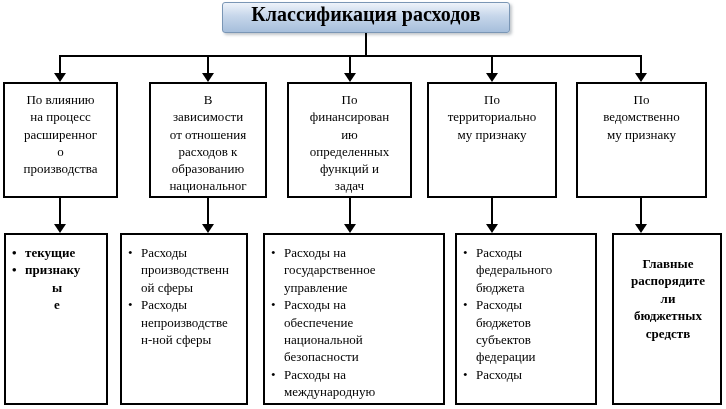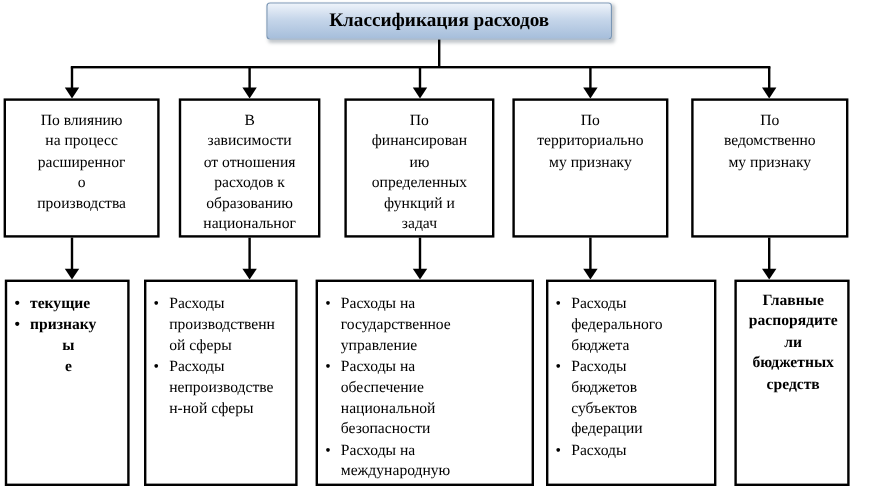--- a/index.html
+++ b/index.html
@@ -12,59 +12,59 @@
     overflow:hidden;
   }
   
   .title-box{
     position:absolute;left:222px;top:2px;width:288px;height:31px;
     box-sizing:border-box;
     border:1px solid #7a96b5;
     border-radius:3px;
     background:linear-gradient(to bottom,#eef3fa 0%,#c6d6ea 45%,#a6bedb 100%);
     box-shadow:2px 2px 3px rgba(120,130,140,0.45);
-    display:flex;align-items:center;justify-content:center;
-    font-weight:bold;font-size:16px;
+    display:flex;justify-content:center;
+    font-weight:bold;font-size:20px;
   }
   
   .line{position:absolute;background:#000;}
   .arrowhead{
     position:absolute;width:0;height:0;
     border-left:6px solid transparent;
     border-right:6px solid transparent;
     border-top:9px solid #000;
   }
   
   .cat-box{
     position:absolute;top:82px;height:116px;
     box-sizing:border-box;border:2px solid #000;background:#fff;
     text-align:center;
     font-size:13px;line-height:1.33;
     padding:7px 1px 0 1px;
     white-space:pre-line;
     overflow:hidden;
   }
-  .cat-1{left:3px;width:130px;}
+  .cat-1{left:3px;width:115px;}
   .cat-2{left:149px;width:118px;}
   .cat-3{left:287px;width:125px;}
   .cat-4{left:427px;width:130px;}
   .cat-5{left:576px;width:131px;}
   
   .det-box{
     position:absolute;top:233px;height:172px;
     box-sizing:border-box;border:2px solid #000;background:#fff;
     font-size:13px;line-height:1.34;
     padding:9px 2px 0 4px;
     overflow:hidden;
   }
   .det-1{left:4px;width:104px;font-weight:bold;}
   .det-2{left:120px;width:128px;}
   .det-3{left:263px;width:182px;}
   .det-4{left:455px;width:142px;}
-  .det-5{left:612px;width:96px;font-weight:bold;text-align:center;padding-top:6px;}
+  .det-5{left:612px;width:110px;font-weight:bold;text-align:center;padding-top:20px;}
   .bullet-item{display:flex;align-items:flex-start;}
   .bullet-glyph{width:13px;flex:0 0 13px;text-align:left;padding-left:2px;}
   .bullet-text{flex:1;white-space:pre-line;}
   .cont-line{text-align:center;white-space:pre-line;}
   .plain-text{white-space:pre-line;}
 </style>
 </head>
 <body>
 
 <div id="stage">

